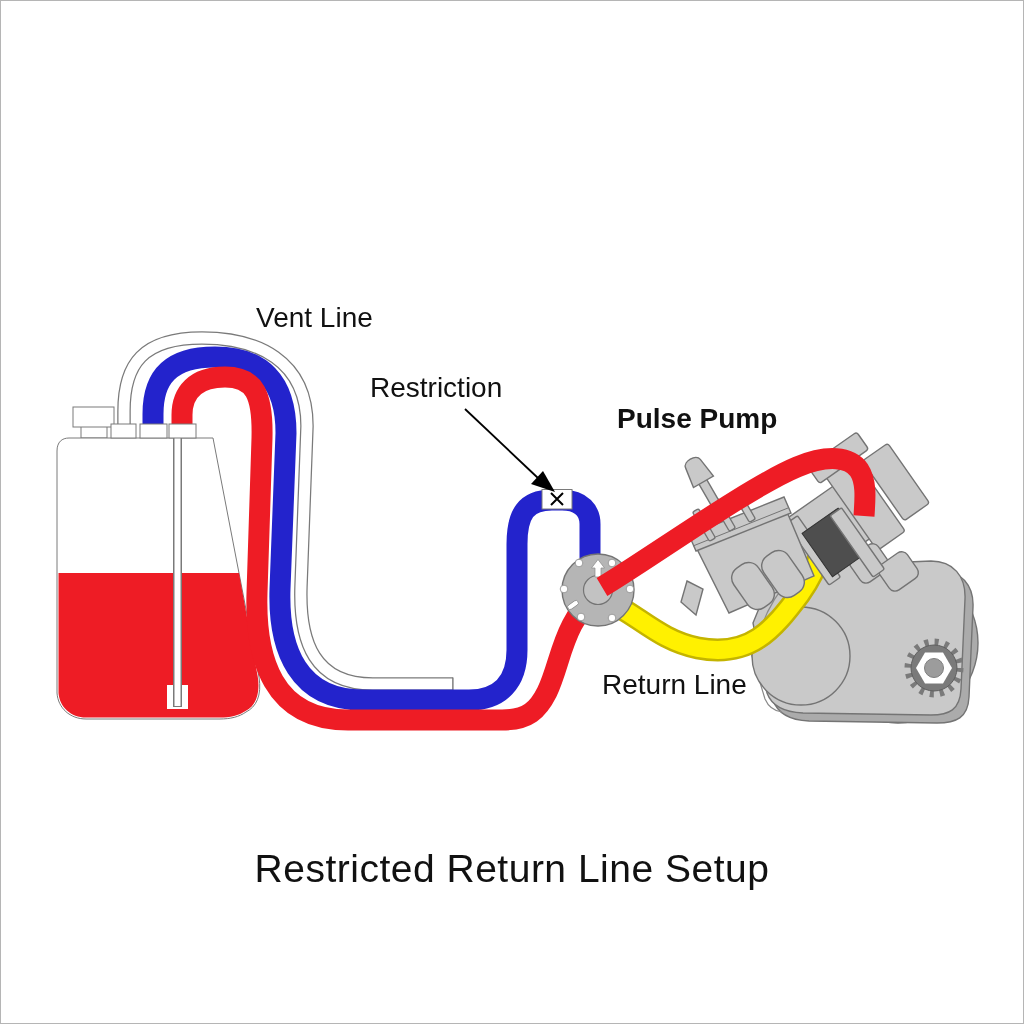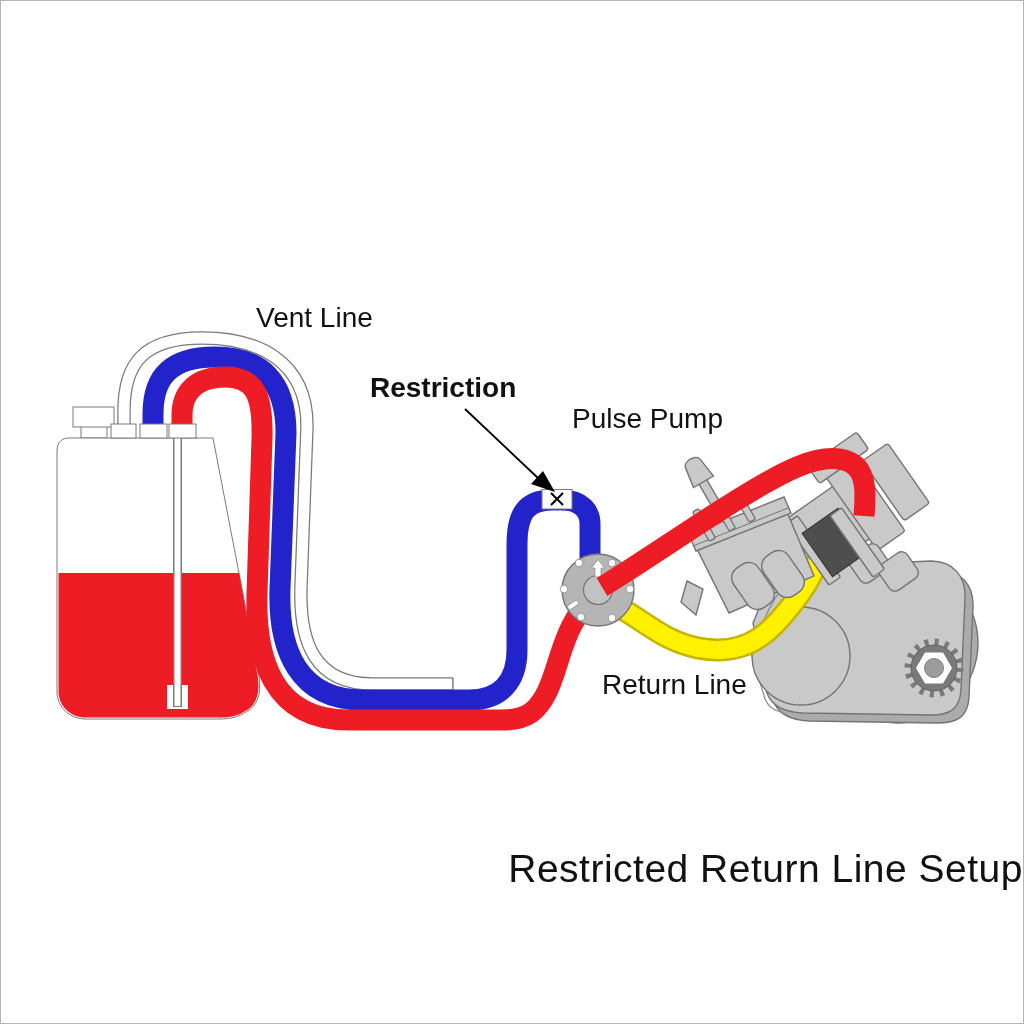--- a/index.html
+++ b/index.html
@@ -9,21 +9,21 @@
     border:1px solid #b5b5b5;
     font-family:"Liberation Sans", sans-serif;
     overflow:hidden;
   }
   .stage svg{position:absolute;left:0;top:0;}
   .lbl{
     position:absolute;color:var(--label-black,#111);
     font-size:28px;line-height:1.1;white-space:nowrap;
   }
   .title{
-    position:absolute;left:0;right:0;top:846px;text-align:right;
+    position:absolute;left:0;right:0;top:846px;text-align:center;
     color:var(--label-black,#111);font-size:39px;letter-spacing:0.5px;
   }
   
   .s-red{stroke:var(--fuel-red);}
   .s-blue{stroke:var(--return-blue);}
   .s-yel{stroke:var(--pulse-yellow);}       .s-yel-o{stroke:var(--pulse-yellow-outline);}
   .s-out{stroke:var(--tube-outline-gray);}  .s-white{stroke:var(--vent-white);}
   .f-gray{fill:var(--machine-gray);stroke:var(--machine-outline);stroke-width:1.4;}
   .f-gray-d{fill:var(--machine-gray-dark);stroke:var(--machine-outline);stroke-width:1.4;}
   .f-dark{fill:var(--intake-dark);stroke:#333;stroke-width:1;}
@@ -168,17 +168,17 @@
 
     <path class="s-red nofill" stroke-width="21" d="M 601 586 C 645 560 748 486 796 466 C 827 453 849 456 858 469 C 866 481 864 499 863 515"></path>
 
     <g>
       <line x1="464" y1="408" x2="538" y2="478" stroke="#000" stroke-width="1.8"></line>
       <polygon fill="#000" points="554,491 542,470 530,483"></polygon>
     </g>
   </svg>
 
   <div class="lbl" style="left:255px;top:302px;">Vent Line</div>
-  <div class="lbl" style="left:369px;top:372px;font-weight:bold;">Restriction</div>
-  <div class="lbl" style="left:571px;top:403px;">Pulse Pump</div>
+  <div class="lbl" style="left:369px;top:372px;">Restriction</div>
+  <div class="lbl" style="left:616px;top:403px;font-weight:bold;">Pulse Pump</div>
   <div class="lbl" style="left:601px;top:669px;">Return Line</div>
   <div class="title">Restricted Return Line Setup</div>
 </div>
 
 </body></html>

